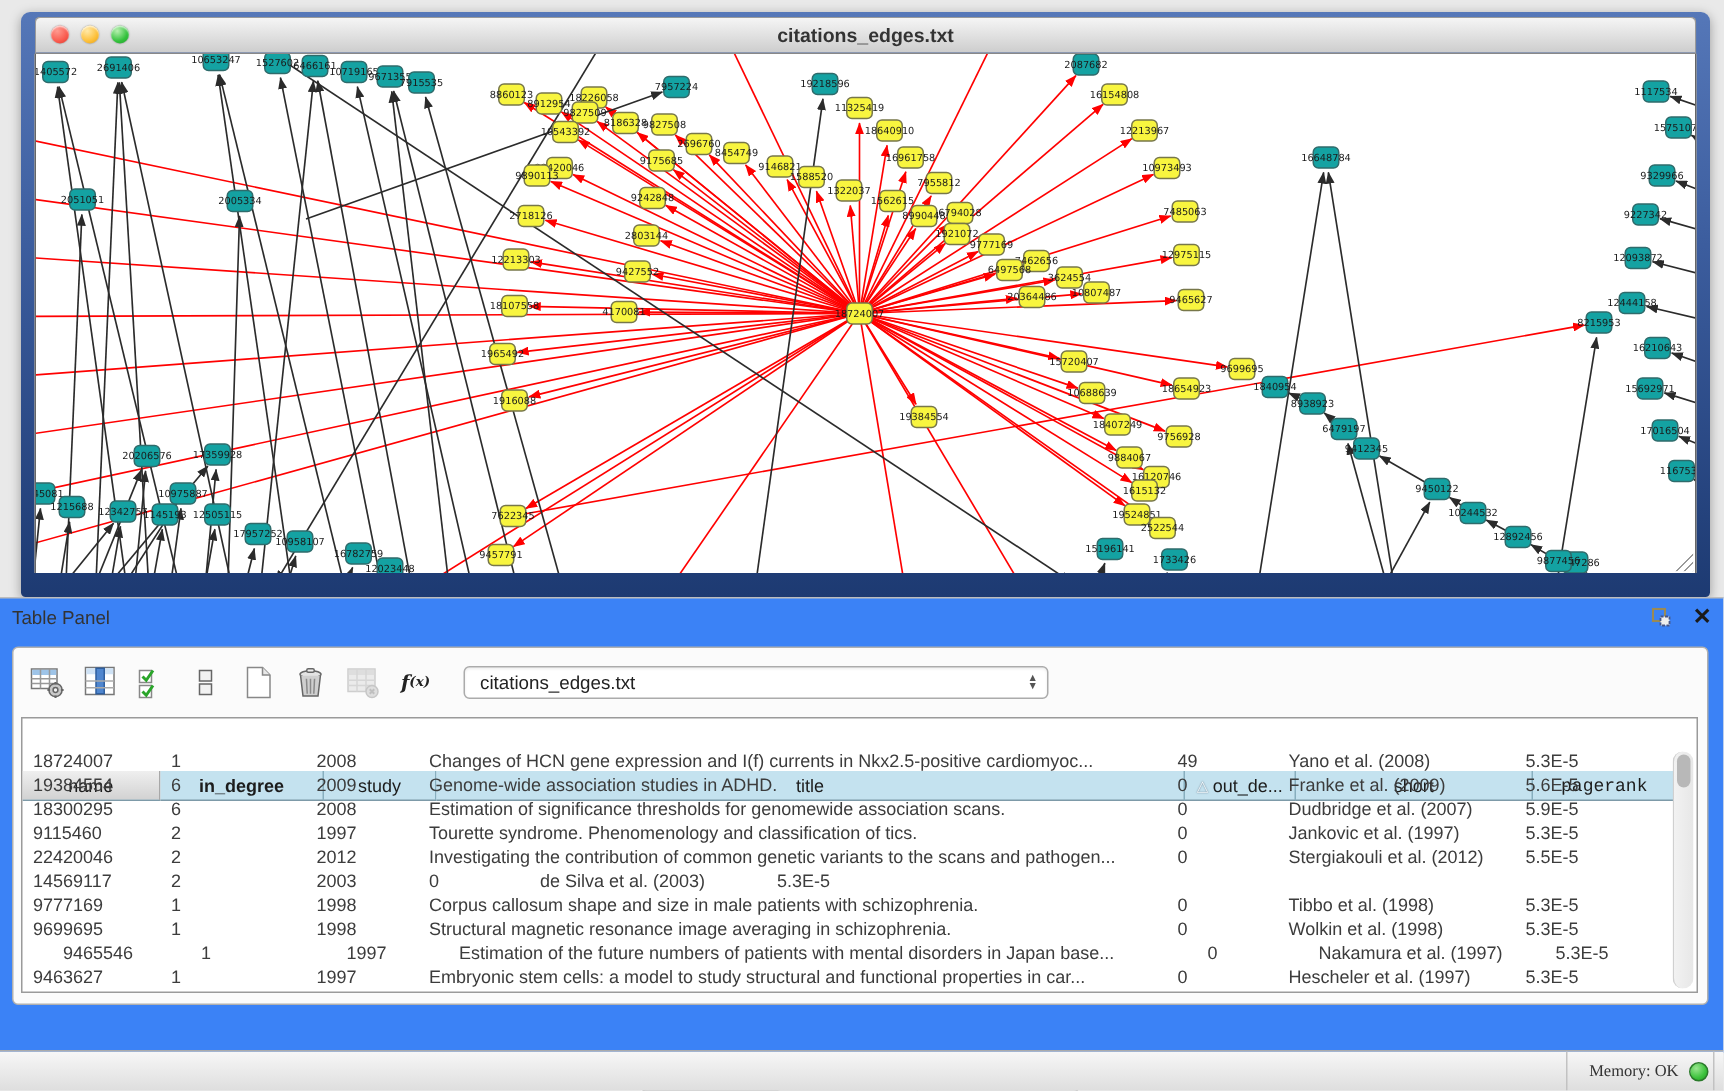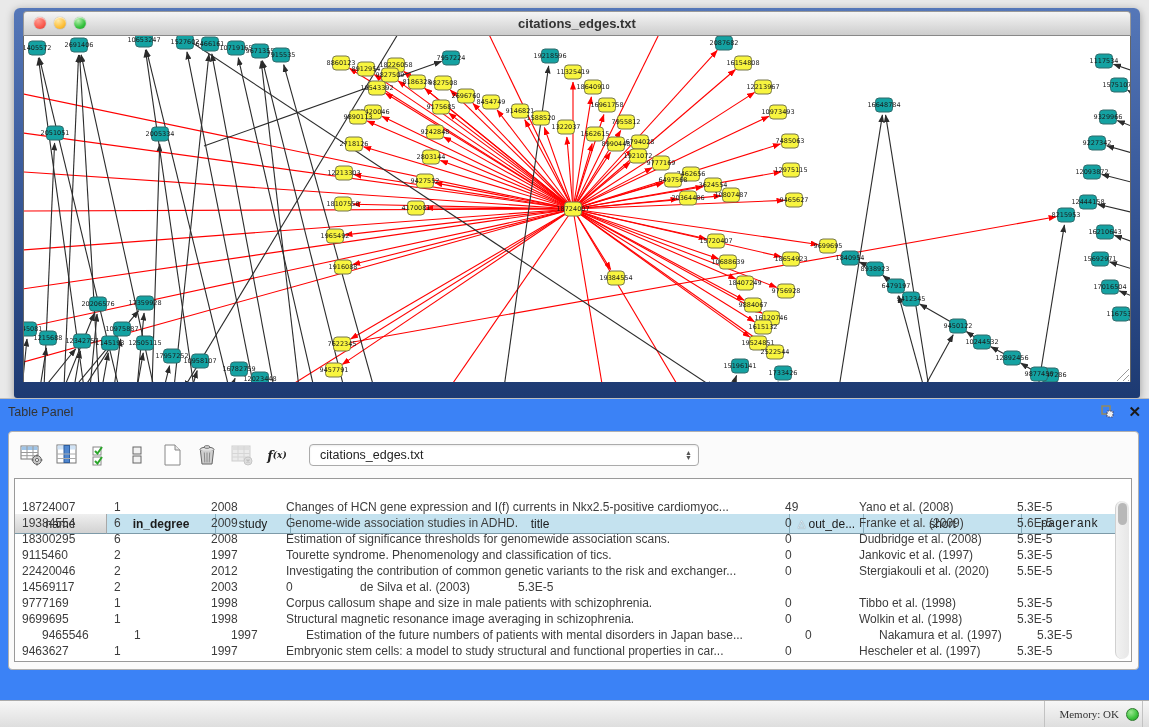--- a/index.html
+++ b/index.html
@@ -565,39 +565,39 @@
             <div class="td" style="width: 74px;">0</div>
             <div class="td" style="width: 158px;">Franke et al. (2009)</div>
             <div class="td" style="width: 96px;">5.6E-5</div>
           </div>
           <div class="tr">
             <div class="td" style="width: 92px;">18300295</div>
             <div class="td" style="width: 97px;">6</div>
             <div class="td" style="width: 75px;">2008</div>
             <div class="td" style="width: 499px;">Estimation of significance thresholds for genomewide association scans.</div>
             <div class="td" style="width: 74px;">0</div>
-            <div class="td" style="width: 158px;">Dudbridge et al. (2008)</div>
+            <div class="td" style="width: 158px;">Dudbridge et al. (2007)</div>
             <div class="td" style="width: 96px;">5.9E-5</div>
           </div>
           <div class="tr">
             <div class="td" style="width: 92px;">9115460</div>
             <div class="td" style="width: 97px;">2</div>
             <div class="td" style="width: 75px;">1997</div>
             <div class="td" style="width: 499px;">Tourette syndrome. Phenomenology and classification of tics.</div>
             <div class="td" style="width: 74px;">0</div>
             <div class="td" style="width: 158px;">Jankovic et al. (1997)</div>
             <div class="td" style="width: 96px;">5.3E-5</div>
           </div>
           <div class="tr">
             <div class="td" style="width: 92px;">22420046</div>
             <div class="td" style="width: 97px;">2</div>
             <div class="td" style="width: 75px;">2012</div>
-            <div class="td" style="width: 499px;">Investigating the contribution of common genetic variants to the risk and exchanger...</div>
-            <div class="td" style="width: 74px;">0</div>
-            <div class="td" style="width: 158px;">Stergiakouli et al. (2020)</div>
+            <div class="td" style="width: 499px;">Investigating the contribution of common genetic variants to the scans and pathogen...</div>
+            <div class="td" style="width: 74px;">0</div>
+            <div class="td" style="width: 158px;">Stergiakouli et al. (2012)</div>
             <div class="td" style="width: 96px;">5.5E-5</div>
           </div>
           <div class="tr">
             <div class="td" style="width: 92px;">14569117</div>
             <div class="td" style="width: 97px;">2</div>
             <div class="td" style="width: 75px;">2003</div>
             <div class="td" style="width: 74px;">0</div>
             <div class="td" style="width: 158px;">de Silva et al. (2003)</div>
             <div class="td" style="width: 96px;">5.3E-5</div>
           </div>

